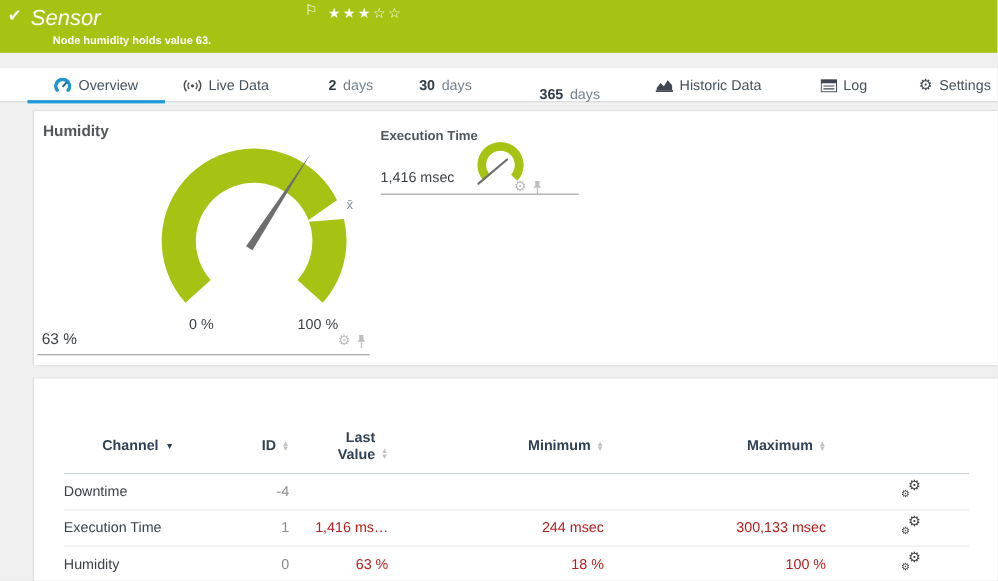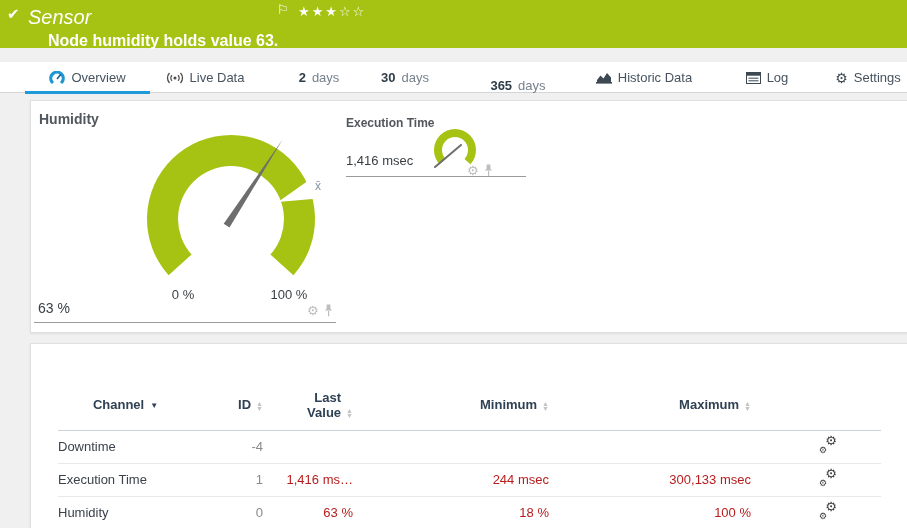--- a/index.html
+++ b/index.html
@@ -7,21 +7,21 @@
   body { font-family:"Liberation Sans","DejaVu Sans",sans-serif; }
   .screen{ position:relative; width:907px; height:528px; background:#f0f0f0; overflow:hidden; margin:0 auto; }
 
   
   .topbar{ position:absolute; left:0; top:0; width:907px; height:48px; background:#a6c313; color:#fff; }
   .topbar .chk{ position:absolute; left:7px; top:5px; font-size:15px; font-weight:bold; }
   .topbar .kind{ position:absolute; left:28px; top:6px; font-size:20px; font-style:italic; }
   .topbar .title{ position:absolute; left:86px; top:4px; font-size:19px; font-weight:bold; letter-spacing:.2px; }
   .topbar .flag{ position:absolute; left:277px; top:2px; font-size:13px; }
   .topbar .stars{ position:absolute; left:298px; top:4px; font-size:13px; letter-spacing:2px; cursor:pointer; }
-  .topbar .subtitle{ position:absolute; left:48px; top:32px; font-size:16px; font-weight:bold; }
+  .topbar .subtitle{ position:absolute; left:48px; top:32px; font-size:10px; font-weight:bold; }
 
   
   .tabbar{ position:absolute; left:0; top:62px; width:907px; height:31px; background:#fff; border-bottom:1px solid #d5d5d5; }
   .tab{ position:absolute; top:0; height:31px; display:flex; align-items:center; justify-content:center; gap:6px;
         font-size:13px; color:#46535f; cursor:pointer; white-space:nowrap; }
   .tab.active::after{ content:""; position:absolute; left:0; right:0; bottom:-1px; height:3px; background:#219bd7; }
   .tab .num{ font-weight:bold; color:#2f3d49; }
   .tab .days{ color:#76828e; }
   .tab svg{ display:block; }
   .gearglyph::before{ content:"⚙"; font-size:14px; color:#3f4a54; }

